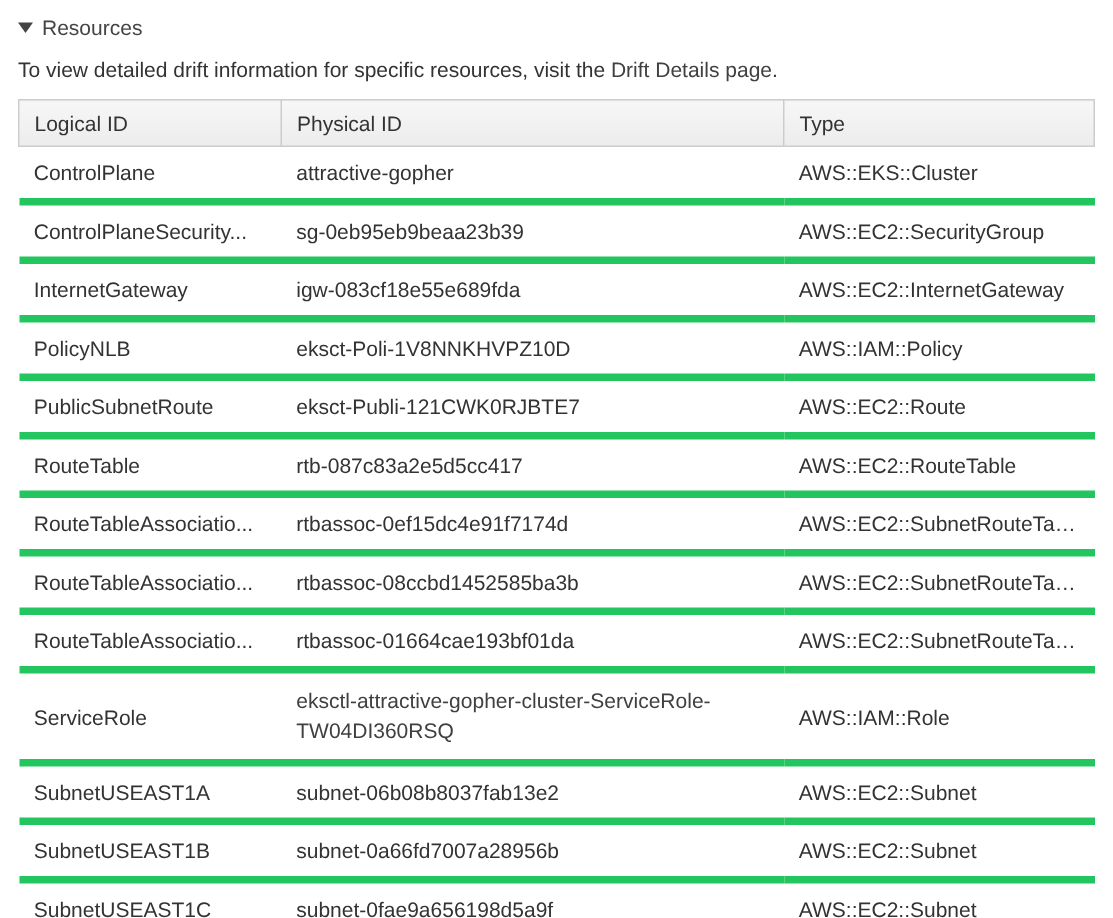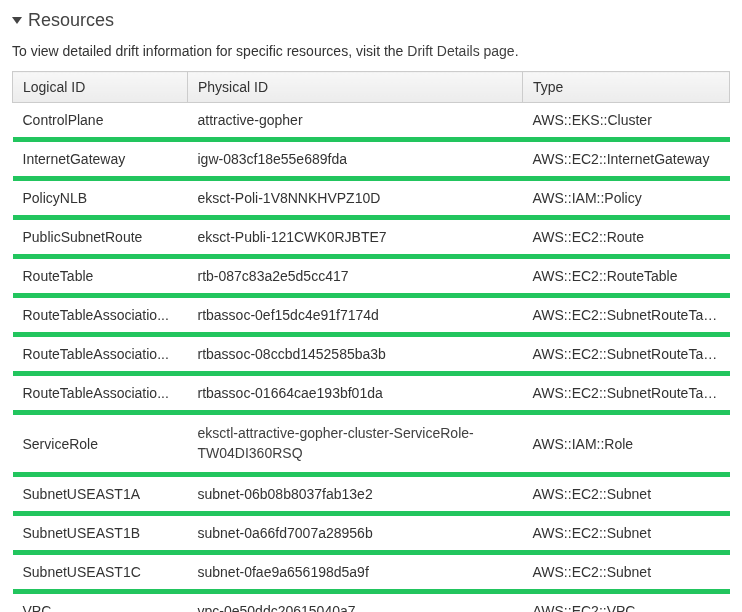--- a/index.html
+++ b/index.html
@@ -8,21 +8,21 @@
       font-size: 14px;
       color: #333;
       padding: 10px 12px;
       width: 742px;
       background: #fff;
     }
     .section-header {
       display: flex;
       align-items: center;
       gap: 6px;
-      font-size: 18px;
+      font-size: 14px;
       font-weight: 400;
       color: #444;
       margin-bottom: 12px;
     }
     .caret {
       display: inline-block;
       width: 0; height: 0;
       border-left: 5px solid transparent;
       border-right: 5px solid transparent;
       border-top: 7px solid #444;
@@ -92,20 +92,25 @@
       <th>Type</th>
     </tr>
   </thead>
   <tbody id="rows">
       <tr>
         <td>ControlPlane</td>
         <td>attractive-gopher</td>
         <td>AWS::EKS::Cluster</td>
       </tr>
       <tr>
+        <td>ControlPlaneSecurity...</td>
+        <td>sg-0eb95eb9beaa23b39</td>
+        <td>AWS::EC2::SecurityGroup</td>
+      </tr>
+      <tr>
         <td>InternetGateway</td>
         <td>igw-083cf18e55e689fda</td>
         <td>AWS::EC2::InternetGateway</td>
       </tr>
       <tr>
         <td>PolicyNLB</td>
         <td>eksct-Poli-1V8NNKHVPZ10D</td>
         <td>AWS::IAM::Policy</td>
       </tr>
       <tr>

